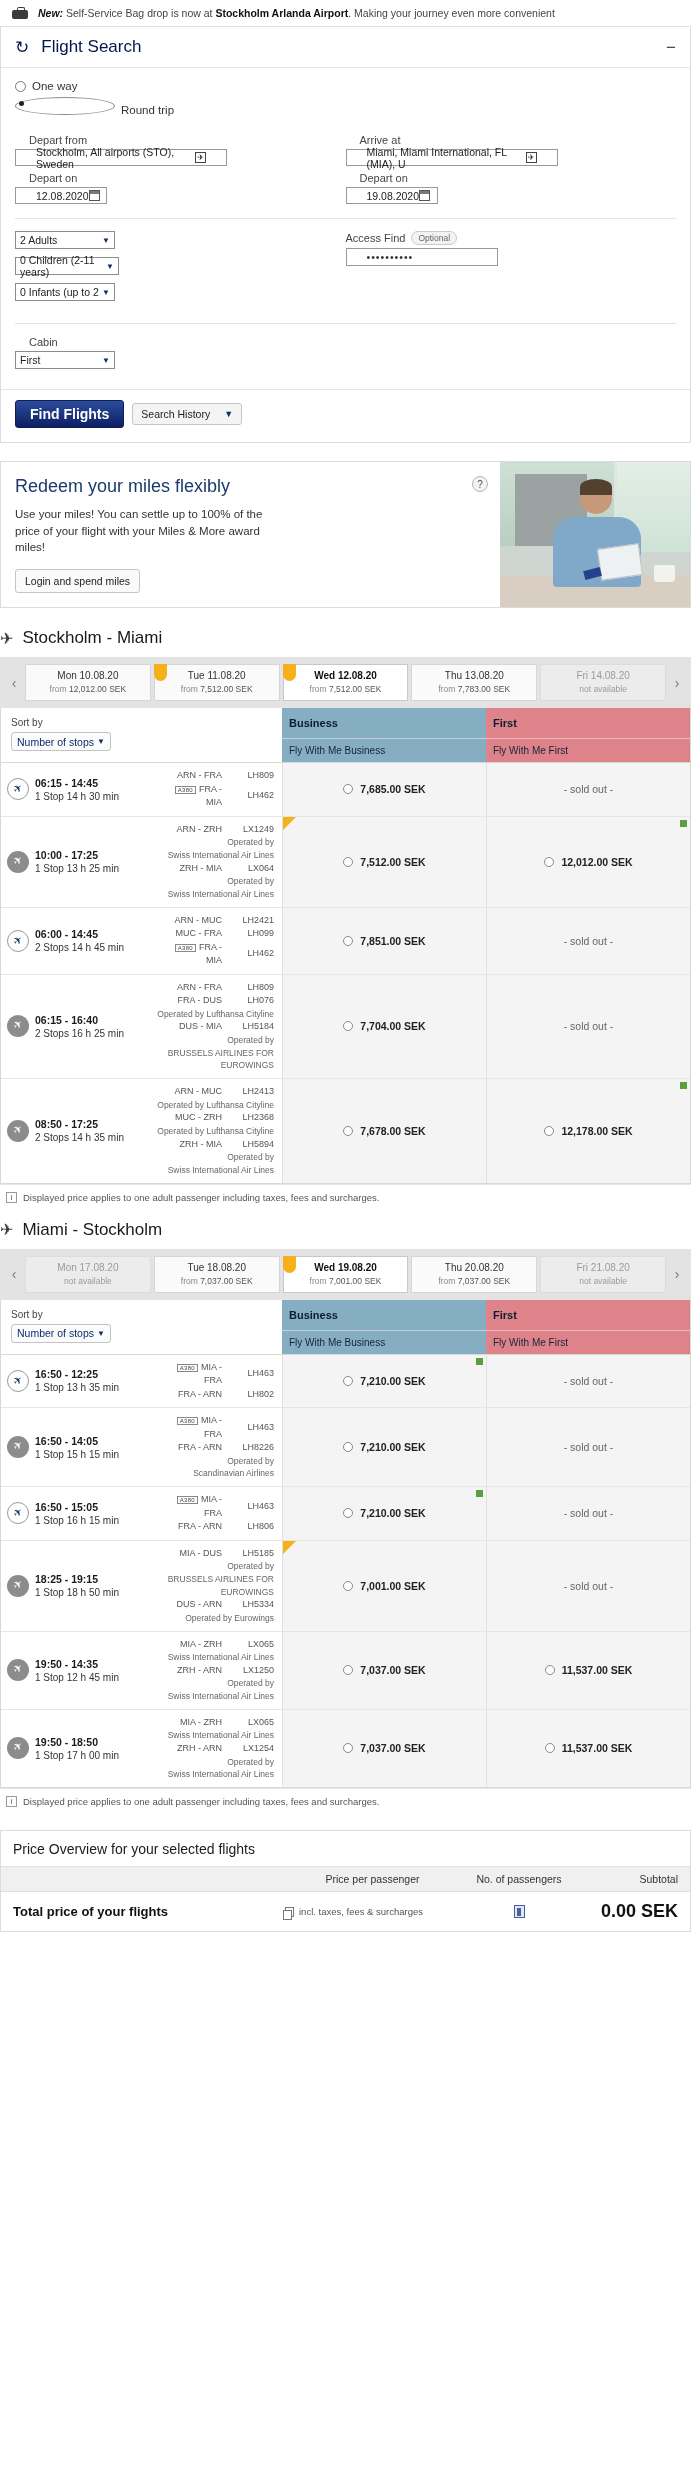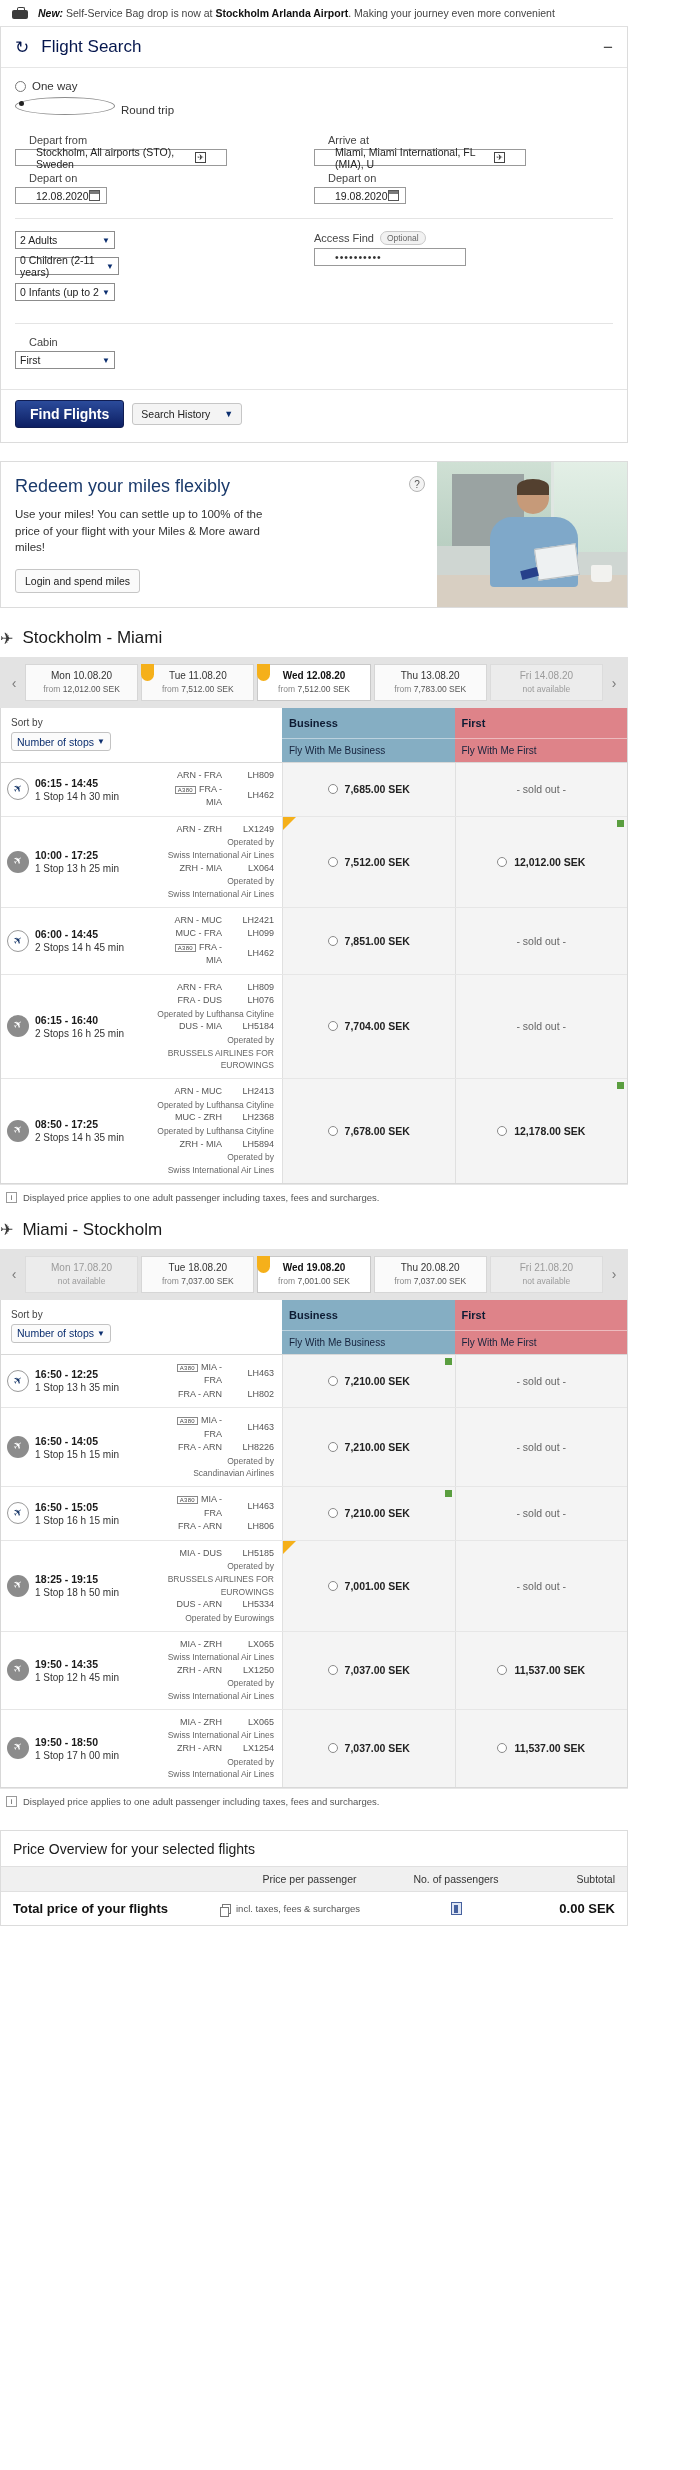--- a/index.html
+++ b/index.html
@@ -2,21 +2,21 @@
 <html><head>
 <meta charset="utf-8">
 <style>
   * { box-sizing: border-box; }
   html, body { margin:0; padding:0; }
   body {
     width:700px; height:2470px;
     font-family:"Liberation Sans", sans-serif;
     font-size:11px; color:#333; background:#ffffff;
   }
-  .page { width:628px; position:relative; }
+  .page { width:691px; position:relative; }
 
   
   .notice {
     display:flex; align-items:center; gap:10px;
     padding:7px 12px; border-bottom:1px solid #e0e0e0;
     background:#fff; font-size:10.5px; color:#444;
   }
   .notice-txt b { color:#111; }
   .notice-txt i { font-weight:bold; font-style:italic; color:#111; }
   .bag-icon { width:16px; height:12px; position:relative; flex:none; }
@@ -194,21 +194,21 @@
   .po-c2 { width:175px; text-align:center; }
   .po-c3 { width:118px; text-align:center; }
   .po-c4 { width:100px; text-align:right; }
   .po-row { display:flex; align-items:center; padding:9px 12px; }
   .po-total { font-size:13px; font-weight:bold; color:#111; }
   .po-incl { display:flex; align-items:center; gap:5px; font-size:9.5px; color:#555; }
   .copy-icon { width:9px; height:10px; border:1px solid #777; position:relative; flex:none; }
   .copy-icon:after{content:"";position:absolute;left:-3px;top:2px;width:7px;height:8px;border:1px solid #777;background:#fff;}
   .pax-icon { width:11px; height:13px; border:1px solid #46619e; background:#dfe6f4; display:flex; align-items:center; justify-content:center; }
   .pax-icon:after{content:"";width:4px;height:8px;background:#46619e;}
-  .po-amt { font-size:13px; font-weight:bold; color:#111; text-align:right; }
+  .po-amt { font-size:18px; font-weight:bold; color:#111; text-align:right; }
 </style>
 </head>
 <body>
 
 <div class="page">
 
   <div class="notice">
     <span class="bag-icon"></span>
     <span class="notice-txt"><i>New:</i><span> Self-Service Bag drop is now at </span><b>Stockholm Arlanda Airport</b><span>. Making your journey even more convenient</span></span>
   </div>

